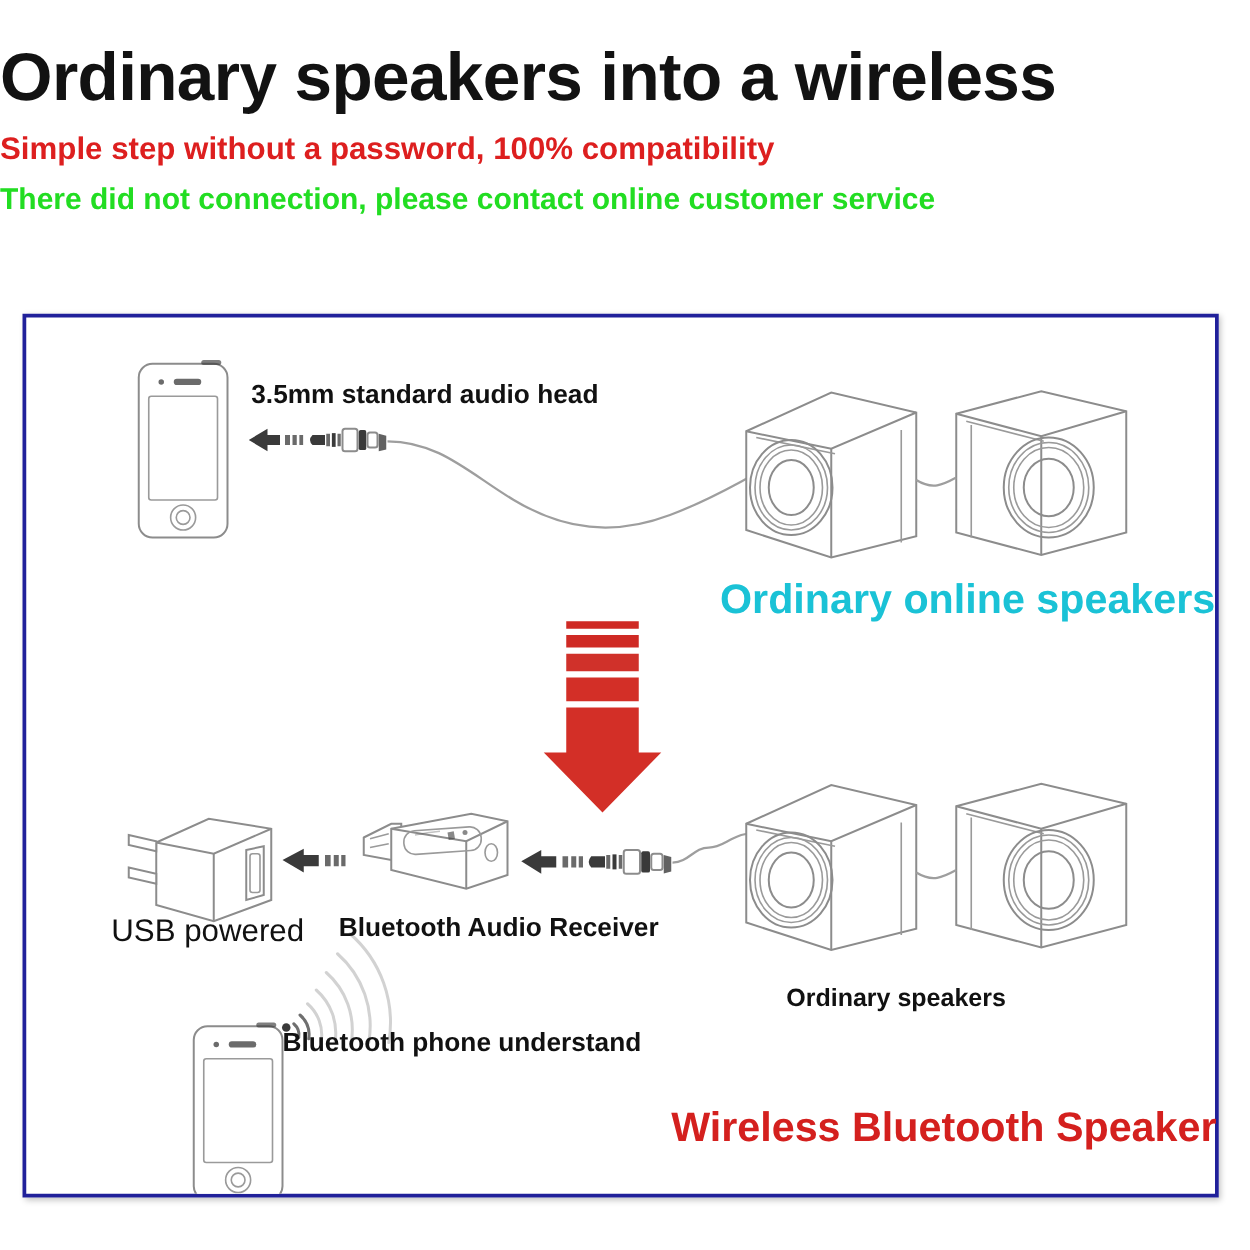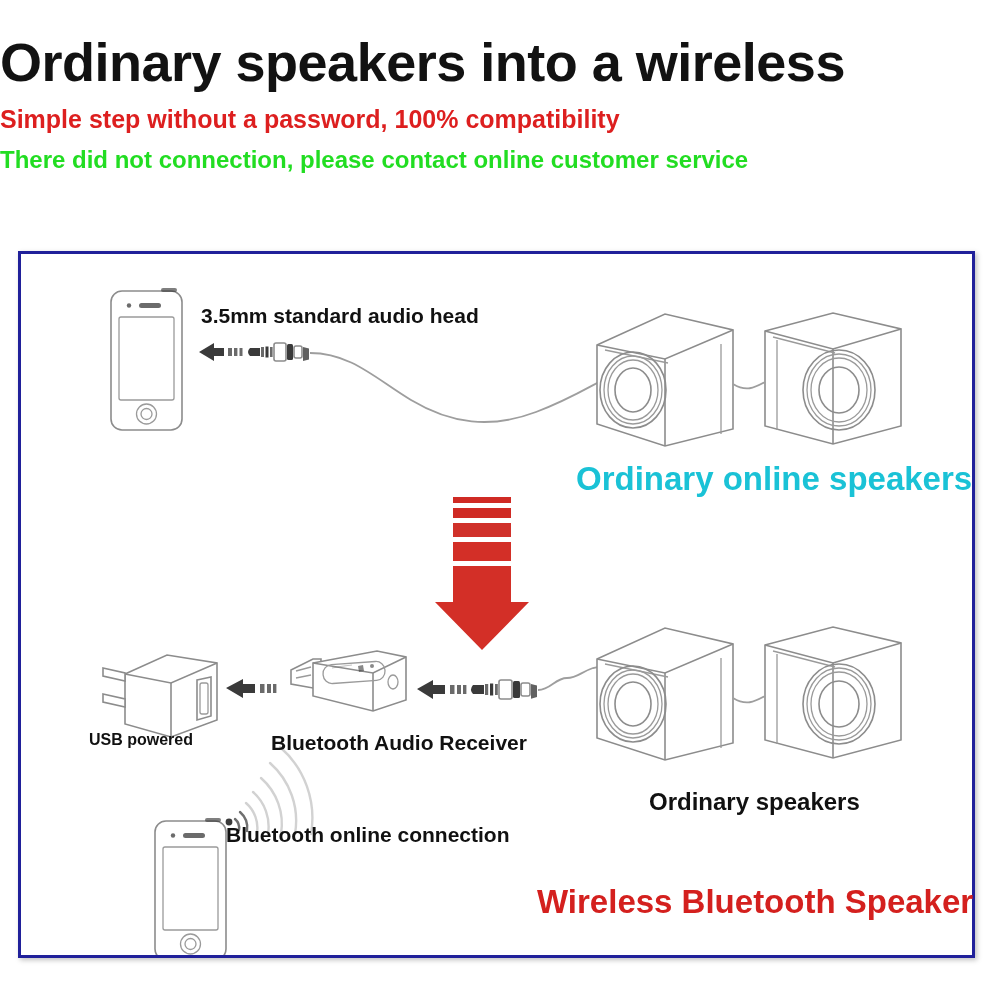--- a/index.html
+++ b/index.html
@@ -91,40 +91,40 @@
   .lbl-wired {
     left: 555px;
     top: 206px;
     font-size: 33px;
     font-weight: 600;
     color: #1ac2d6;
   }
   .lbl-usb {
     left: 68px;
     top: 477px;
-    font-size: 16px;
-    font-weight: 700;
+    font-size: 25px;
+    font-weight: 400;
   }
   .lbl-receiver {
     left: 250px;
     top: 477px;
     font-size: 21px;
     font-weight: 600;
     text-align: center;
   }
   .lbl-btphone {
     left: 205px;
     top: 569px;
     font-size: 21px;
     font-weight: 600;
   }
   .lbl-ordinary {
-    left: 628px;
+    left: 608px;
     top: 534px;
-    font-size: 24px;
+    font-size: 20px;
     font-weight: 600;
   }
   .lbl-wireless {
     left: 516px;
     top: 629px;
     font-size: 33px;
     font-weight: 700;
     color: #d4201e;
   }
 </style>
@@ -322,20 +322,20 @@
     </svg>
 
     <div class="lbl lbl-jack">3.5mm standard audio head</div>
 
     <div class="lbl lbl-wired">Ordinary online speakers</div>
 
     <div class="lbl lbl-usb">USB powered</div>
 
     <div class="lbl lbl-receiver">Bluetooth Audio Receiver</div>
 
-    <div class="lbl lbl-btphone">Bluetooth online connection</div>
+    <div class="lbl lbl-btphone">Bluetooth phone understand</div>
 
     <div class="lbl lbl-ordinary">Ordinary speakers</div>
 
     <div class="lbl lbl-wireless">Wireless Bluetooth Speaker</div>
 
   </div>
 </div>
 
 </body></html>

